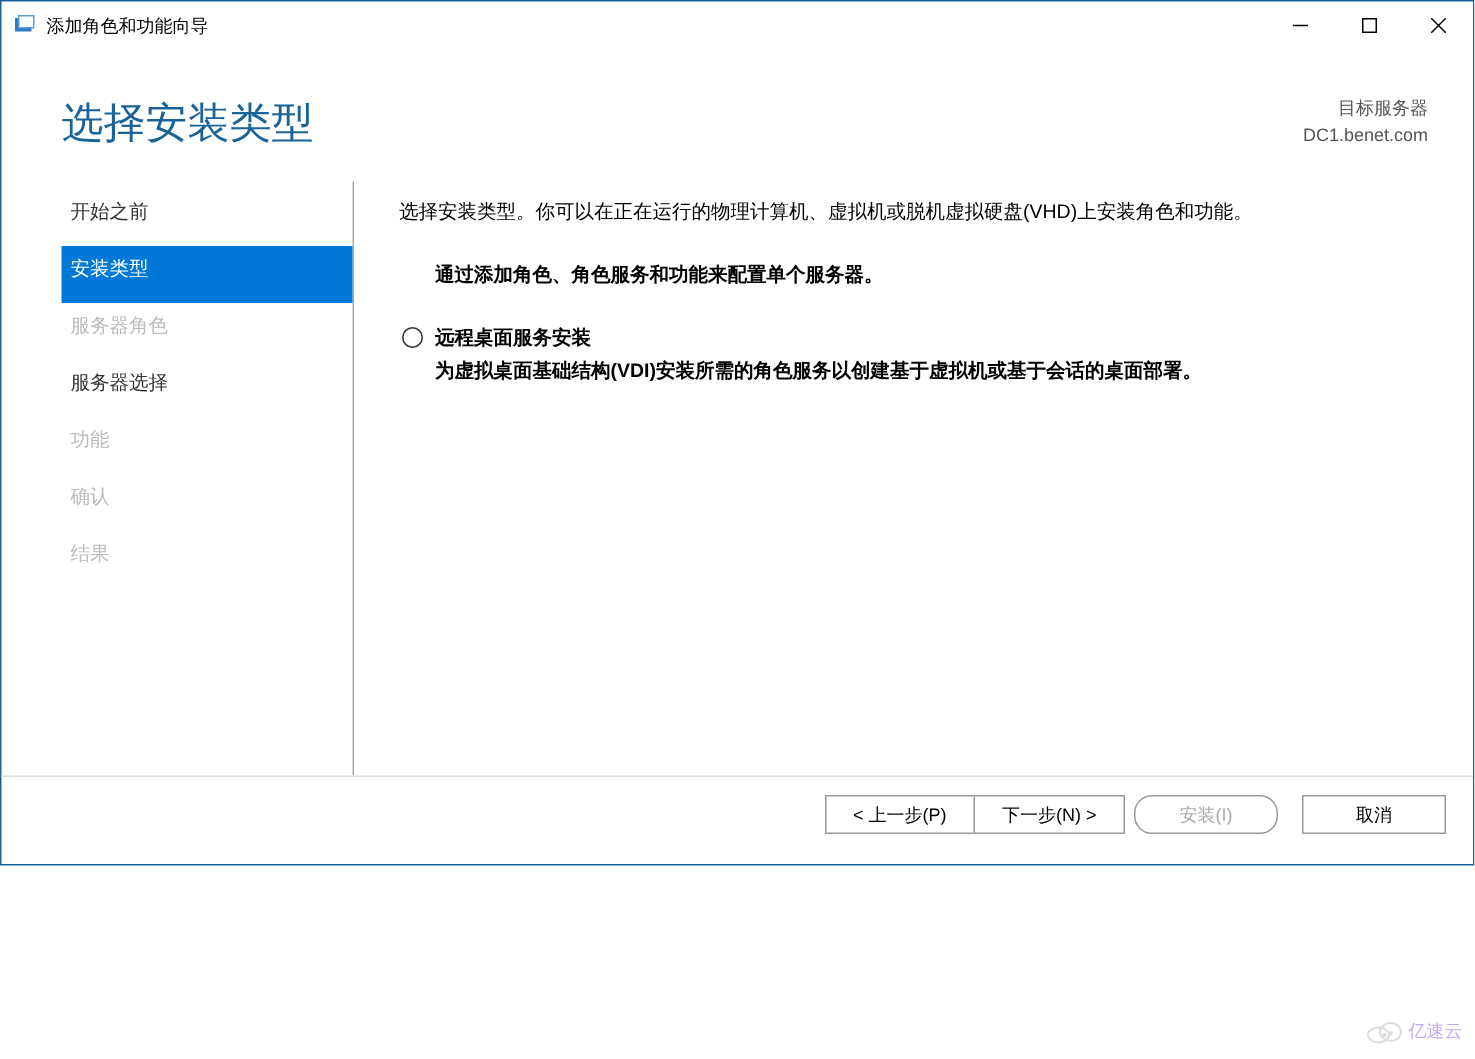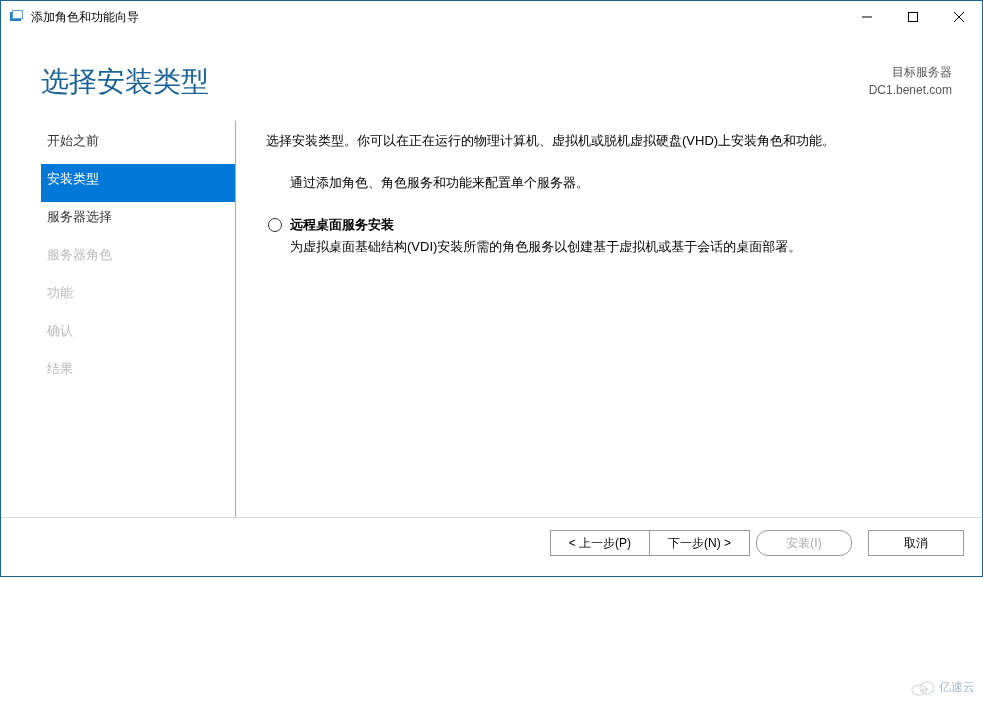--- a/index.html
+++ b/index.html
@@ -26,30 +26,30 @@
     .nav-item.disabled { color: #bbb; }
     
     .content { flex: 1; padding: 10px 30px 0 30px; font-size: 13px; color: #000; }
     .instruction { margin-bottom: 22px; line-height: 1.5; }
     .radio-group { margin-left: 2px; }
     .radio-option { margin-bottom: 24px; }
     .radio-row { display: flex; align-items: center; gap: 8px; }
     .radio { width: 14px; height: 14px; border-radius: 50%; border: 1px solid #333; display: inline-flex; align-items: center; justify-content: center; flex-shrink: 0; }
     .radio.selected::after { content: ""; width: 6px; height: 6px; border-radius: 50%; background: #333; display: block; }
     .radio-label { font-weight: bold; }
-    .radio-desc { margin-left: 22px; margin-top: 3px; line-height: 1.5; }
+    .radio-desc { margin-left: 22px; margin-top: 3px; line-height: 1.5; font-weight: bold; }
     
     .footer { border-top: 1px solid #ddd; padding: 12px 18px 20px 18px; display: flex; justify-content: flex-end; gap: 6px; }
     .btn { min-width: 96px; height: 26px; font-size: 12px; border: 1px solid #999; background: #fff; padding: 0 18px; display: inline-flex; align-items: center; justify-content: center; cursor: default; }
     .btn.disabled { color: #aaa; border-radius: 12px; }
     .btn-group { display: flex; gap: 0; }
     .btn-group .btn:first-child { border-right: none; }
     .btn.cancel { margin-left: 10px; }
     
-    .watermark { position: absolute; right: 8px; bottom: 10px; opacity: 0.4; font-size: 12px; color: #0c4a6e; display: flex; align-items: center; gap: 4px; }
+    .watermark { position: absolute; right: 8px; bottom: 10px; opacity: 0.4; font-size: 12px; color: #6d28d9; display: flex; align-items: center; gap: 4px; }
     .watermark-icon { width: 24px; height: 16px; }
   </style>
 </head>
 <body>
 
 <div class="window">
 
   <div class="titlebar">
     <span class="titlebar-icon">
       <svg width="16" height="16" viewBox="0 0 16 16">
@@ -84,22 +84,22 @@
     <div class="target">
       <div>目标服务器</div>
       <div>DC1.benet.com</div>
     </div>
   </div>
 
   <div class="body">
     <div class="sidebar">
       <div class="nav-item">开始之前</div>
       <div class="nav-item active">安装类型</div>
+      <div class="nav-item disabled">服务器角色</div>
       <div class="nav-item">服务器选择</div>
-      <div class="nav-item disabled">服务器角色</div>
       <div class="nav-item disabled">功能</div>
       <div class="nav-item disabled">确认</div>
       <div class="nav-item disabled">结果</div>
     </div>
 
     <div class="content">
       <div class="instruction">选择安装类型。你可以在正在运行的物理计算机、虚拟机或脱机虚拟硬盘(VHD)上安装角色和功能。</div>
       <div class="radio-group">
 
         <div class="radio-option">

